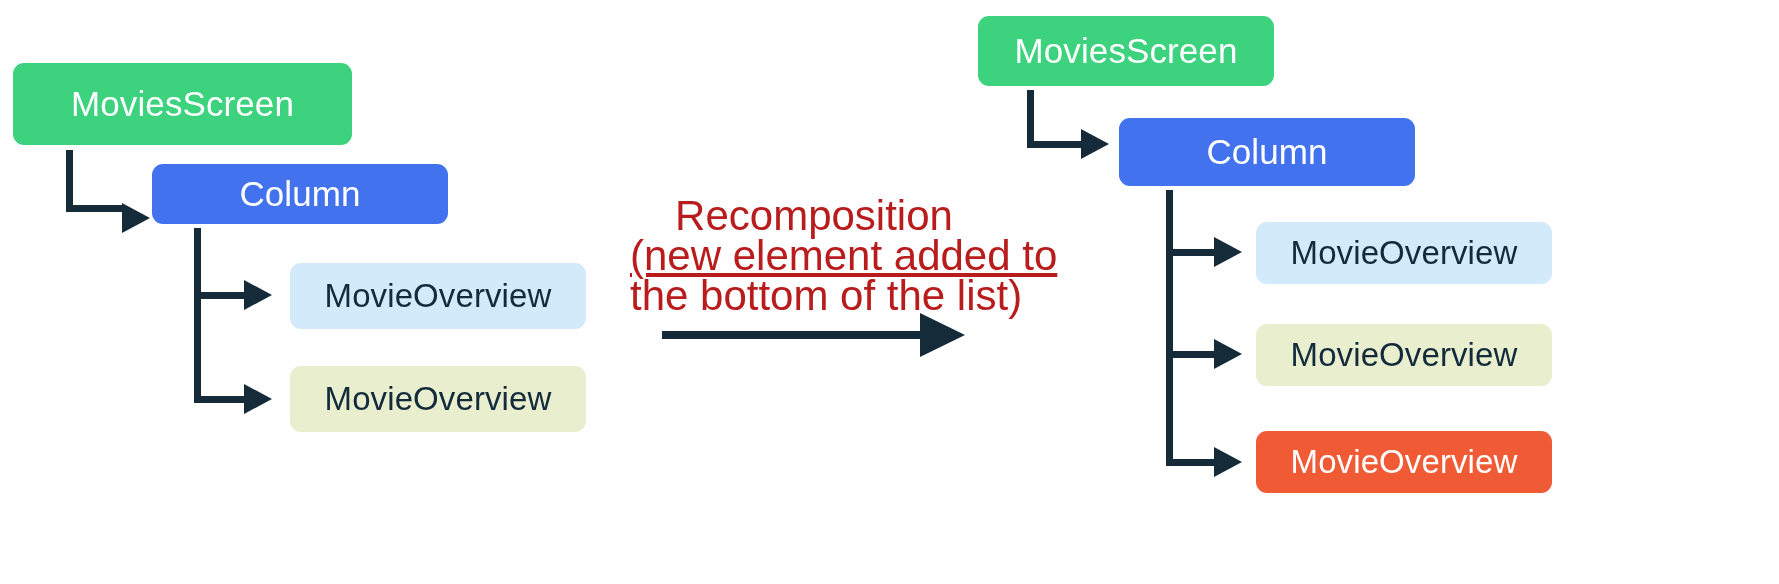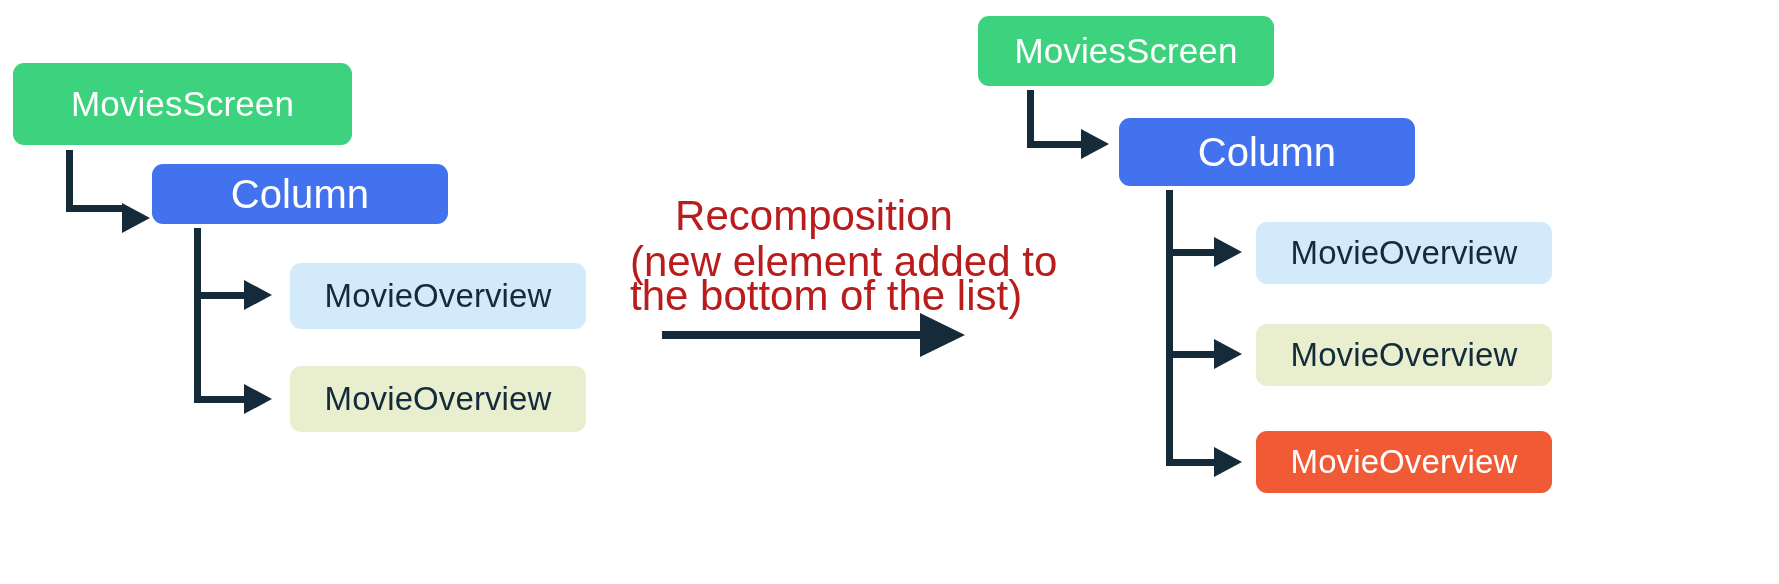--- a/index.html
+++ b/index.html
@@ -26,21 +26,21 @@
     letter-spacing:0.1px;
   }
   .node-green{
     background:#3dd27e;
     color:#ffffff;
     font-size:35px;
   }
   .node-blue{
     background:#4372ee;
     color:#ffffff;
-    font-size:40px;
+    font-size:35px;
   }
   .node-lightblue{
     background:#d3eafb;
     color:#132b3b;
     font-size:33px;
   }
   .node-lightyellow{
     background:#e9efce;
     color:#132b3b;
     font-size:33px;
@@ -120,21 +120,21 @@
     <div class="hline" style="left:194px;top:396px;width:54px;"></div>
     <div class="arrowhead" style="left:244px;top:384px;"></div>
 
     <div class="node node-lightyellow" style="left:290px;top:366px;width:296px;height:66px;">
       <span>MovieOverview</span>
     </div>
   </div>
 
   <div>
     <div class="caption" style="left:630px;top:196px;width:368px;">Recomposition</div>
-    <div class="caption" style="left:630px;top:242px;width:368px;">(new element added to</div>
+    <div class="caption" style="left:630px;top:236px;width:368px;text-decoration:underline;">(new element added to</div>
     <div class="caption" style="left:630px;top:276px;width:368px;">the bottom of the list)</div>
 
     <div class="big-arrow-shaft" style="left:662px;top:331px;width:262px;"></div>
     <div class="big-arrowhead" style="left:920px;top:313px;"></div>
   </div>
 
   <div>
 
     <div class="node node-green" style="left:978px;top:16px;width:296px;height:70px;">
       <span>MoviesScreen</span>

